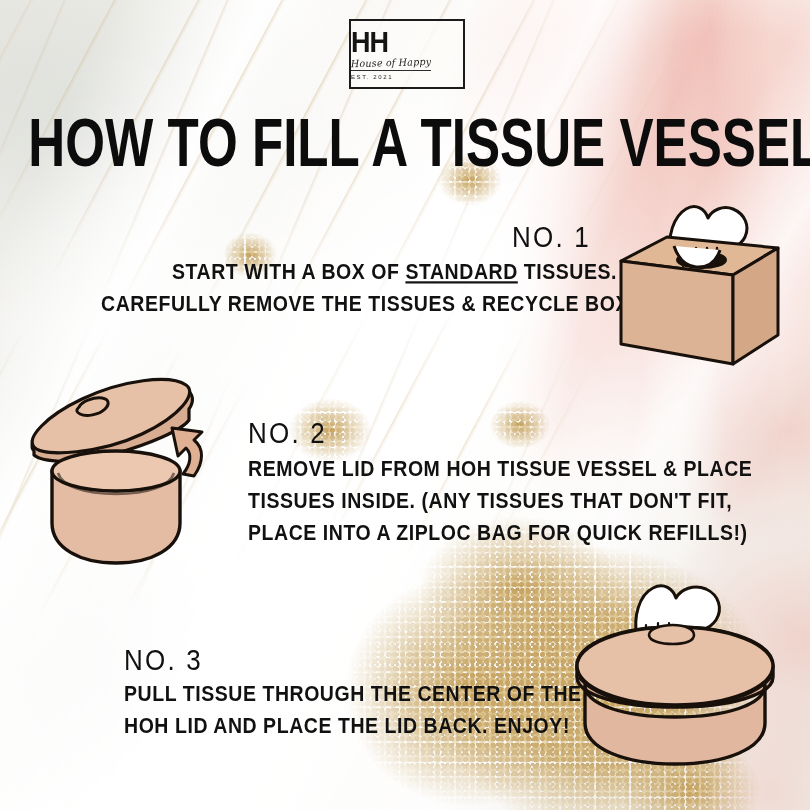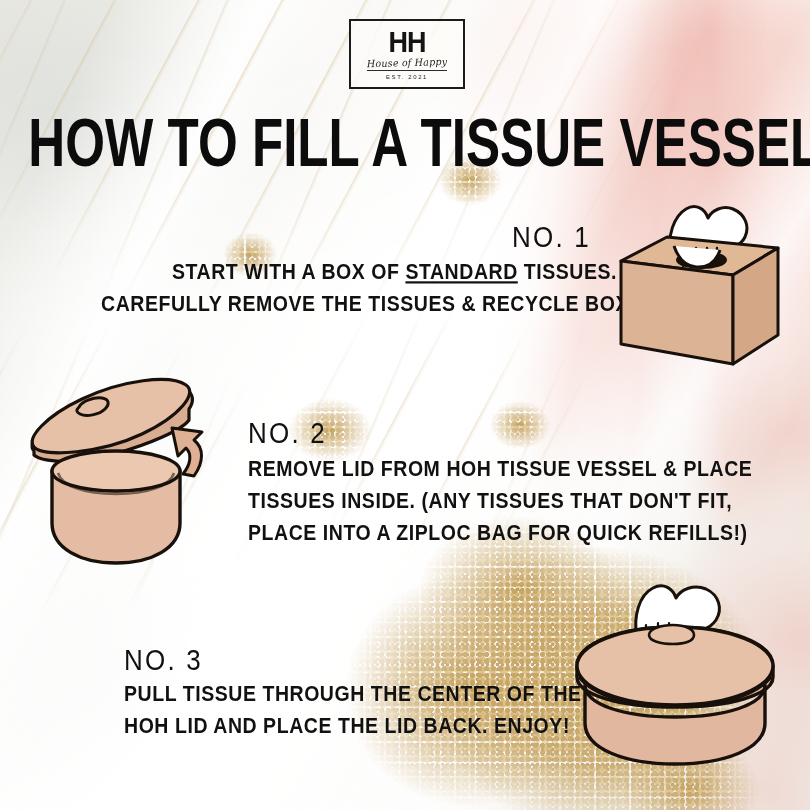--- a/index.html
+++ b/index.html
@@ -116,21 +116,21 @@
       linear-gradient(120deg, rgba(255,255,255,0) 0%, rgba(255,255,255,.55) 28%, rgba(255,255,255,.9) 45%, rgba(255,255,255,.5) 62%, rgba(255,255,255,0) 78%);
     -webkit-mask-image:linear-gradient(to bottom, transparent 0%, #000 38%, #000 100%);
             mask-image:linear-gradient(to bottom, transparent 0%, #000 38%, #000 100%);
   }
 
   
   #logo{
     position:absolute;left:349px;top:19px;width:112px;height:66px;
     border:2px solid #1b1b1b;
     background:rgba(252,251,249,.82);
-    display:flex;flex-direction:column;align-items:center;justify-content:center;
+    display:flex;flex-direction:column;align-items:flex-start;justify-content:center;
   }
   #logo .hh{
     font-family:"Liberation Sans", sans-serif;
     font-weight:bold;font-size:27px;line-height:1;
     letter-spacing:-1px;color:#141414;
     transform:scaleY(1.12);
     margin-top:1px;
   }
   #logo .script{
     font-family:"DejaVu Serif", serif;

